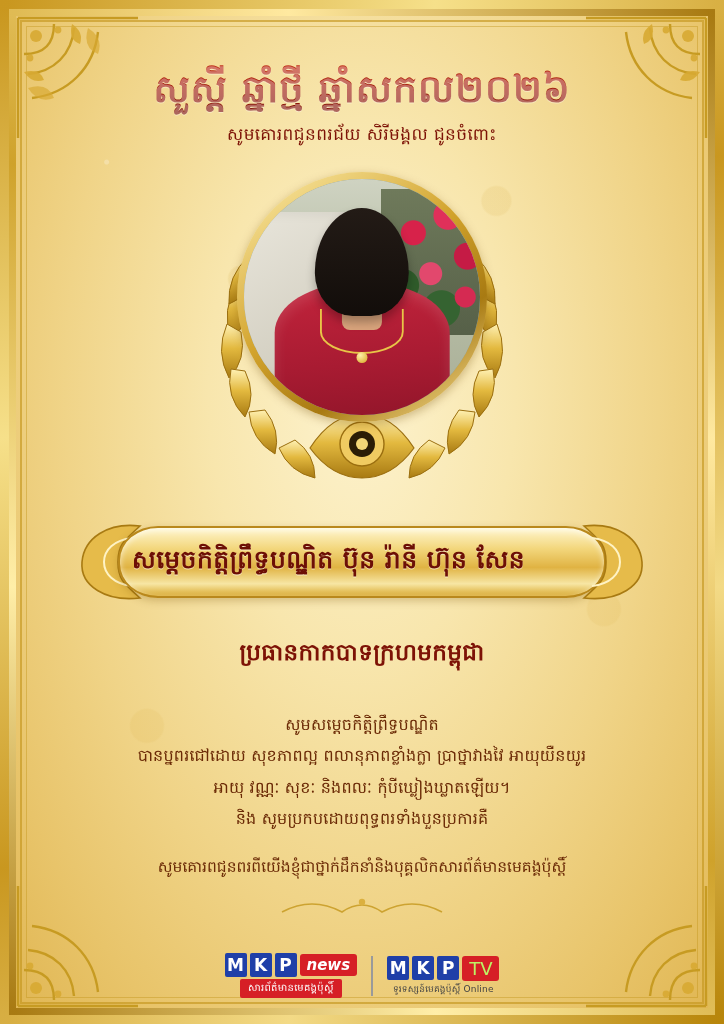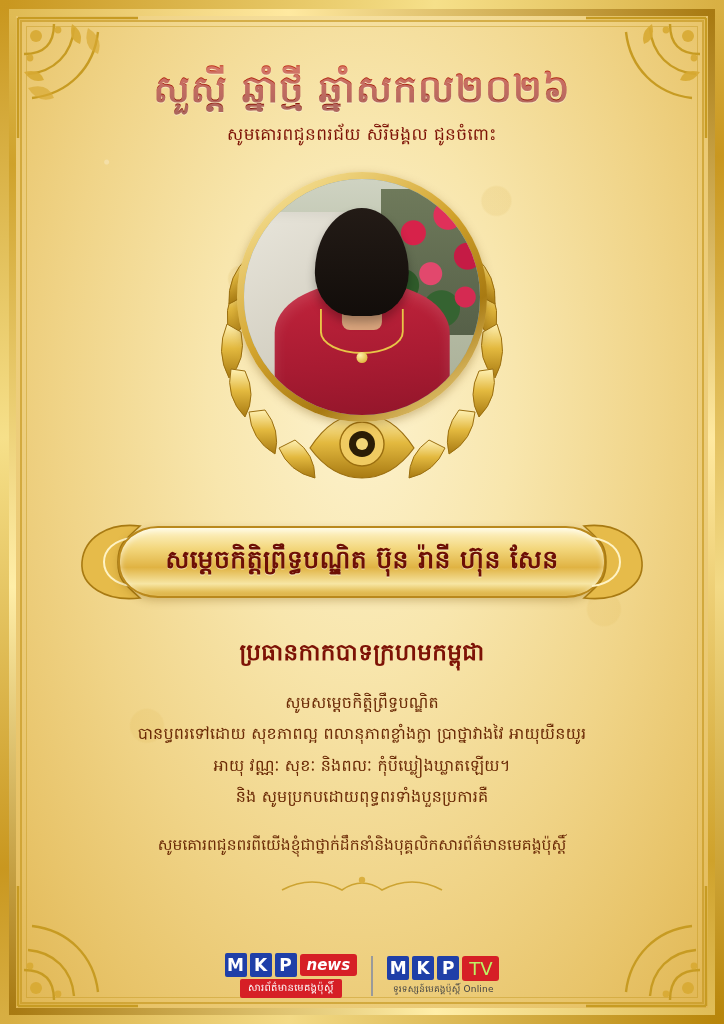--- a/index.html
+++ b/index.html
@@ -245,21 +245,21 @@
   }
   .banner-body {
     position: absolute;
     left: 36px; right: 36px; top: 12px; bottom: 12px;
     background: linear-gradient(180deg, #fff6cf 0%, #f3d77d 30%, #e0b343 58%, #f7e6a4 82%, #d9a92f 100%);
     border: 2px solid #b9881c;
     border-radius: 40px / 34px;
     box-shadow: inset 0 2px 6px rgba(255,255,255,.65), 0 3px 8px rgba(130,90,10,.3);
     display: flex;
     align-items: center;
-    justify-content: center;
+    justify-content: flex-start;
   }
   .banner-text {
     font-size: 25px;
     font-weight: bold;
     color: #6d0f05;
     letter-spacing: .5px;
     padding: 0 12px;
     text-shadow: 0 1px 0 rgba(255,255,255,.55);
   }
   .banner-tail {
@@ -272,21 +272,21 @@
 
   .position {
     font-size: 23px;
     font-weight: bold;
     color: #7d1206;
     margin-top: 28px;
     letter-spacing: .4px;
   }
 
   .wish-block {
-    margin-top: 16px;
+    margin-top: 38px;
     color: #6b2a06;
     font-size: 16px;
     line-height: 1.95;
     letter-spacing: .2px;
   }
   .closing {
     margin-top: 20px;
     font-size: 15.5px;
     color: #6b2a06;
     line-height: 1.8;
@@ -516,21 +516,21 @@
       <svg class="banner-tail right" viewBox="0 0 64 84">
         <path d="M62 6 C30 2 6 18 4 42 C2 66 28 82 62 78 C44 62 40 58 40 42 C40 26 44 22 62 6Z" fill="#e6bb4a" stroke="#a87a12" stroke-width="1.6"></path>
         <path d="M54 18 C36 20 26 30 26 42 C26 54 36 64 54 66" fill="none" stroke="#fff3c4" stroke-width="2"></path>
       </svg>
     </div>
 
     <div class="position khmer">ប្រធានកាកបាទក្រហមកម្ពុជា</div>
 
     <div class="wish-block khmer">
       <div>សូមសម្ដេចកិត្តិព្រឹទ្ធបណ្ឌិត</div>
-      <div>បានប្ធពរទៅដោយ សុខភាពល្អ ពលានុភាពខ្លាំងក្លា ប្រាថ្នាវាងវៃ អាយុយឺនយូរ</div>
+      <div>បានប្នពរជៅដោយ សុខភាពល្អ ពលានុភាពខ្លាំងក្លា ប្រាថ្នាវាងវៃ អាយុយឺនយូរ</div>
       <div>អាយុ វណ្ណៈ សុខៈ និងពលៈ កុំបីឃ្លៀងឃ្លាតឡើយ។</div>
       <div>និង សូមប្រកបដោយពុទ្ធពរទាំងបួនប្រការគឺ</div>
     </div>
 
     <div class="closing khmer">សូមគោរពជូនពរពីយើងខ្ញុំជាថ្នាក់ដឹកនាំនិងបុគ្គលិកសារព័ត៌មានមេគង្គប៉ុស្តិ៍</div>
 
     <svg class="divider-orn" viewBox="0 0 180 26">
       <g fill="none" stroke="#c79b22" stroke-width="1.6">
         <path d="M10 18 q30 -16 60 0 q20 -14 40 0 q30 -16 60 0"></path>
       </g>

